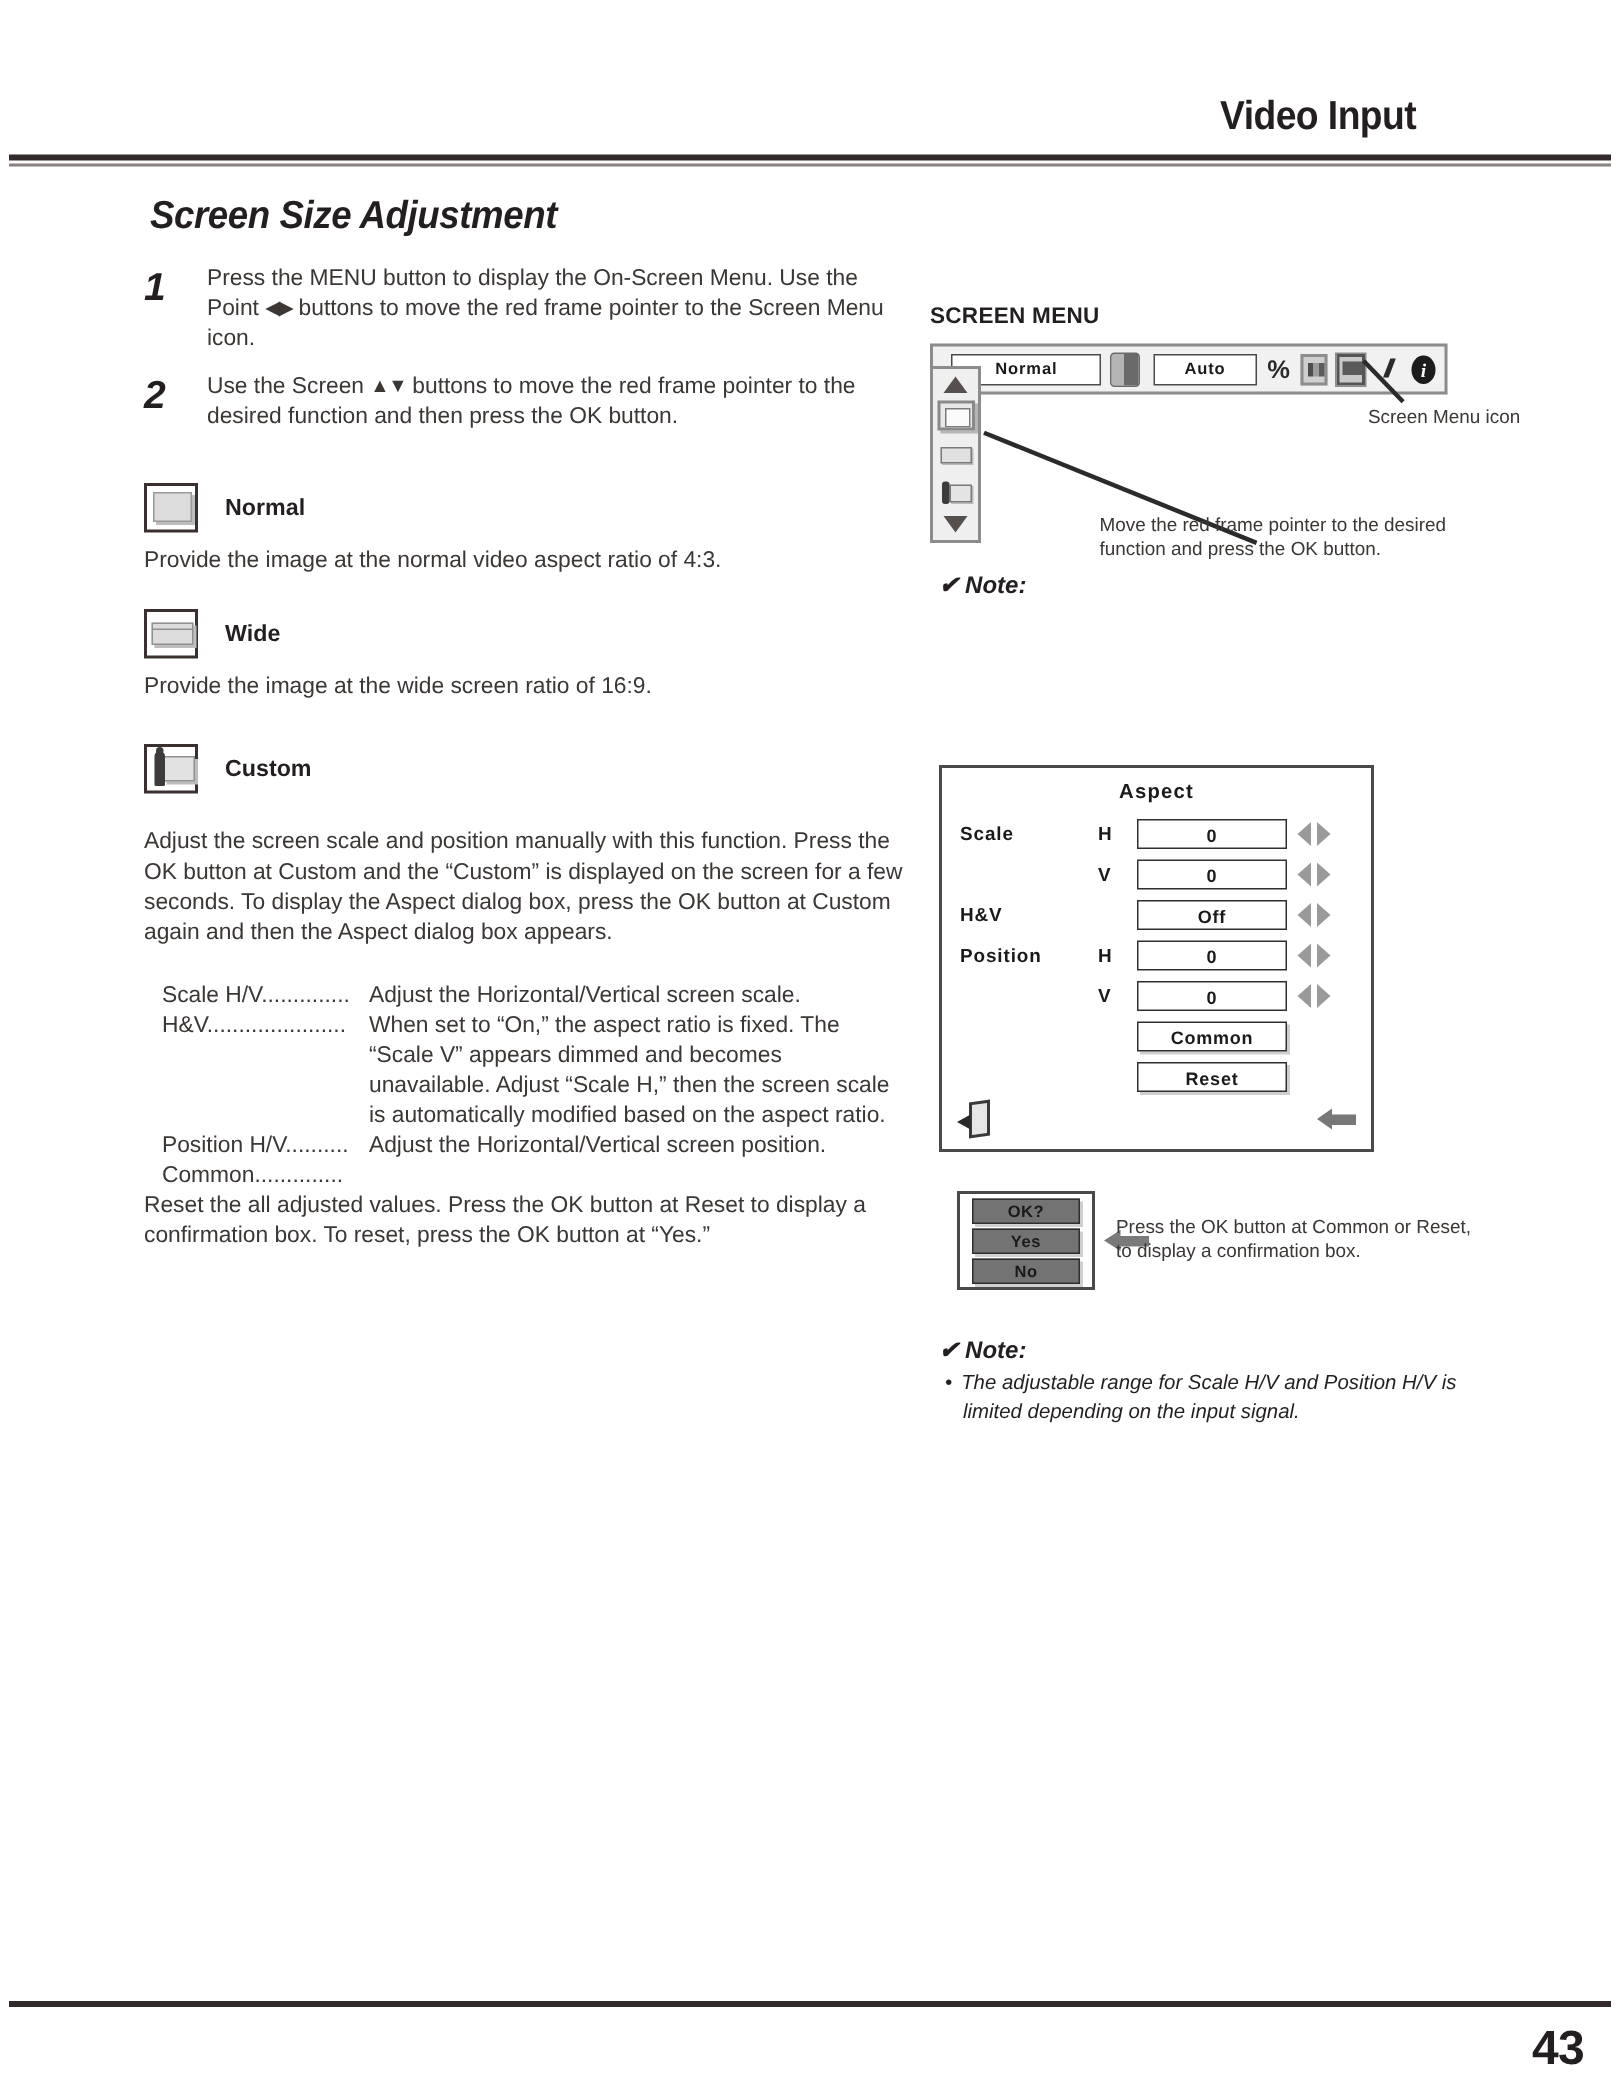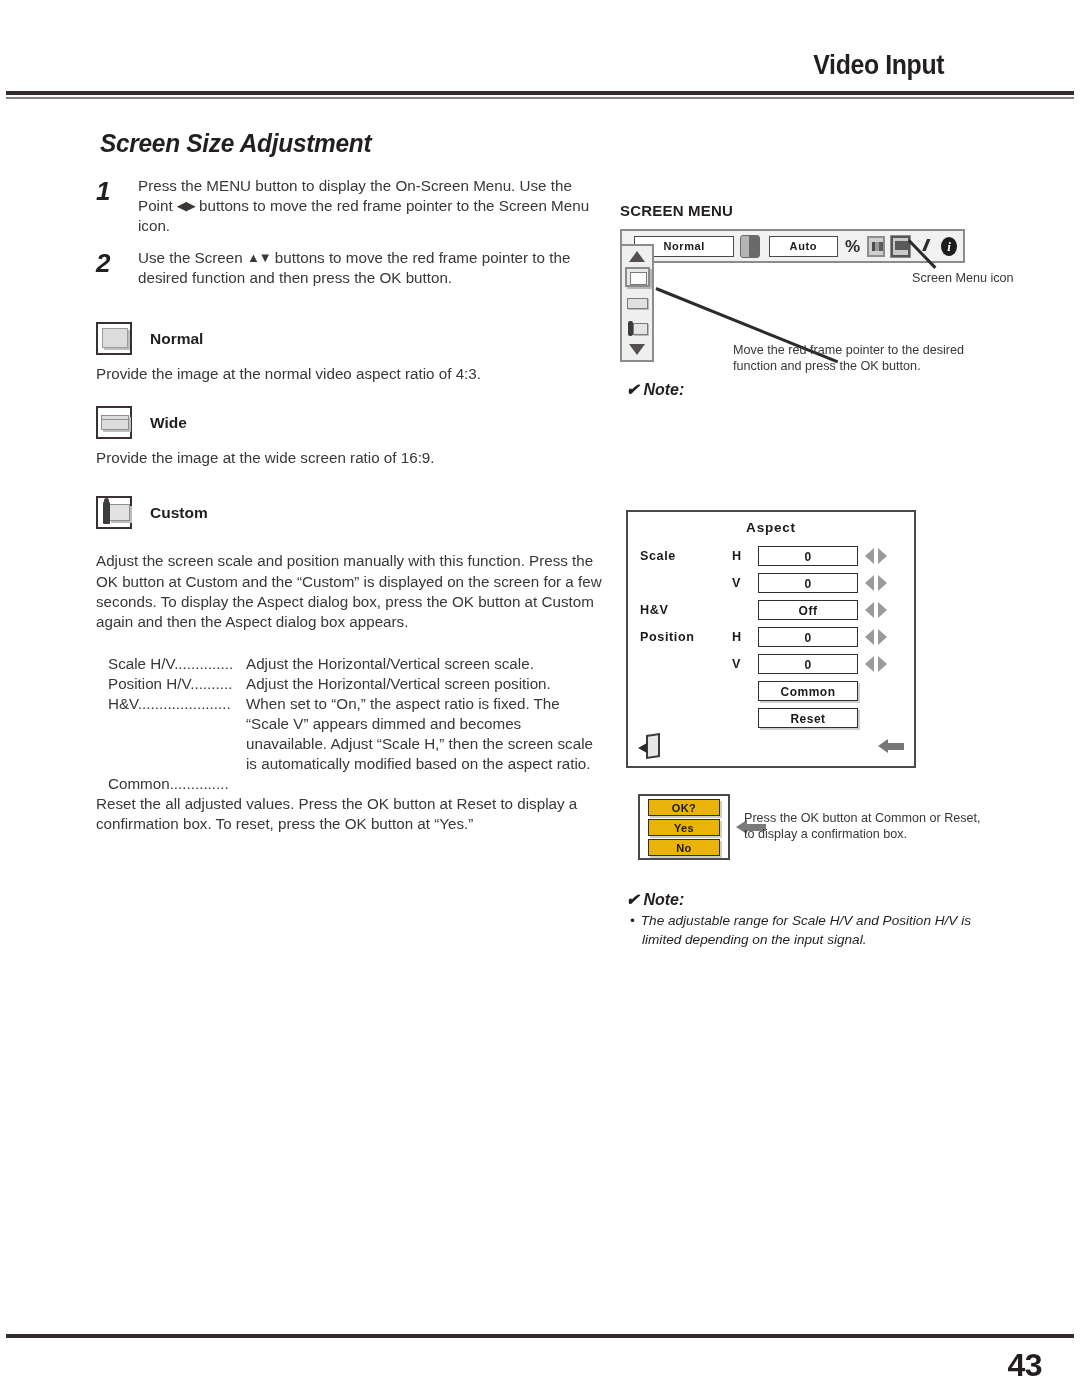--- a/index.html
+++ b/index.html
@@ -12,21 +12,21 @@
     height: 1397px;
     position: relative;
     font-family: "Liberation Sans", sans-serif;
     color: #231f20;
     overflow: hidden;
   }
 
   
   .page-header {
     position: absolute;
-    left: 0; top: 4px;
+    left: 0; top: 16px;
     width: 972px;
     height: 96px;
   }
   .header-title {
     position: absolute;
     right: 28px;
     top: 46px;
     font-size: 27px;
     font-weight: bold;
     letter-spacing: -0.4px;
@@ -512,21 +512,21 @@
     left: 638px; top: 794px;
     width: 92px; height: 66px;
     border: 2px solid #4a4a4a;
     background: #ffffff;
     box-sizing: border-box;
     padding: 3px 4px;
   }
   .confirm-btn {
     width: 72px; height: 17px;
     border: 1px solid #2f2f2f;
-    background: #eab308;
+    background: #737373;
     font-size: 11px;
     font-weight: bold;
     text-align: center;
     line-height: 17px;
     color: #1a1a1a;
     box-sizing: border-box;
     margin: 0 auto 3px auto;
     box-shadow: 2px 2px 0 #cfcfcf;
     letter-spacing: 0.4px;
   }
@@ -557,21 +557,21 @@
 
   
   .footer-rule {
     position: absolute;
     left: 6px; top: 1334px;
     width: 1068px; height: 4px;
     background: #332b2b;
   }
   .page-number {
     position: absolute;
-    right: 38px; top: 1347px;
+    right: 24px; top: 1347px;
     font-size: 32px;
     font-weight: bold;
     letter-spacing: -0.5px;
     color: #231f20;
   }
 </style>
 </head>
 <body>
 
 <div class="page-header">
@@ -625,26 +625,26 @@
   </div>
 
   <div class="mode-desc" style="margin-top:22px">Adjust the screen scale and position manually with this function. Press the OK button at Custom and the “Custom” is displayed on the screen for a few seconds. To display the Aspect dialog box, press the OK button at Custom again and then the Aspect dialog box appears.</div>
 
   <div class="deflist">
     <div class="def-row">
       <div class="def-term"><span>Scale H/V</span><span>..............</span></div>
       <div class="def-desc">Adjust the Horizontal/Vertical screen scale.</div>
     </div>
     <div class="def-row">
+      <div class="def-term"><span>H&amp;V</span><span>......................</span></div>
+      <div class="def-desc">When set to “On,” the aspect ratio is fixed. The “Scale V” appears dimmed and becomes unavailable. Adjust “Scale H,” then the screen scale is automatically modified based on the aspect ratio.</div>
+    </div>
+    <div class="def-row">
       <div class="def-term"><span>Position H/V</span><span>..........</span></div>
       <div class="def-desc">Adjust the Horizontal/Vertical screen position.</div>
-    </div>
-    <div class="def-row">
-      <div class="def-term"><span>H&amp;V</span><span>......................</span></div>
-      <div class="def-desc">When set to “On,” the aspect ratio is fixed. The “Scale V” appears dimmed and becomes unavailable. Adjust “Scale H,” then the screen scale is automatically modified based on the aspect ratio.</div>
     </div>
     <div class="def-row">
       <div class="def-term"><span>Common</span><span>..............</span></div>
     </div>
     <div class="def-row">
       <div class="def-desc">Reset the all adjusted values. Press the OK button at Reset to display a confirmation box. To reset, press the OK button at “Yes.”</div>
     </div>
   </div>
 </div>
 

